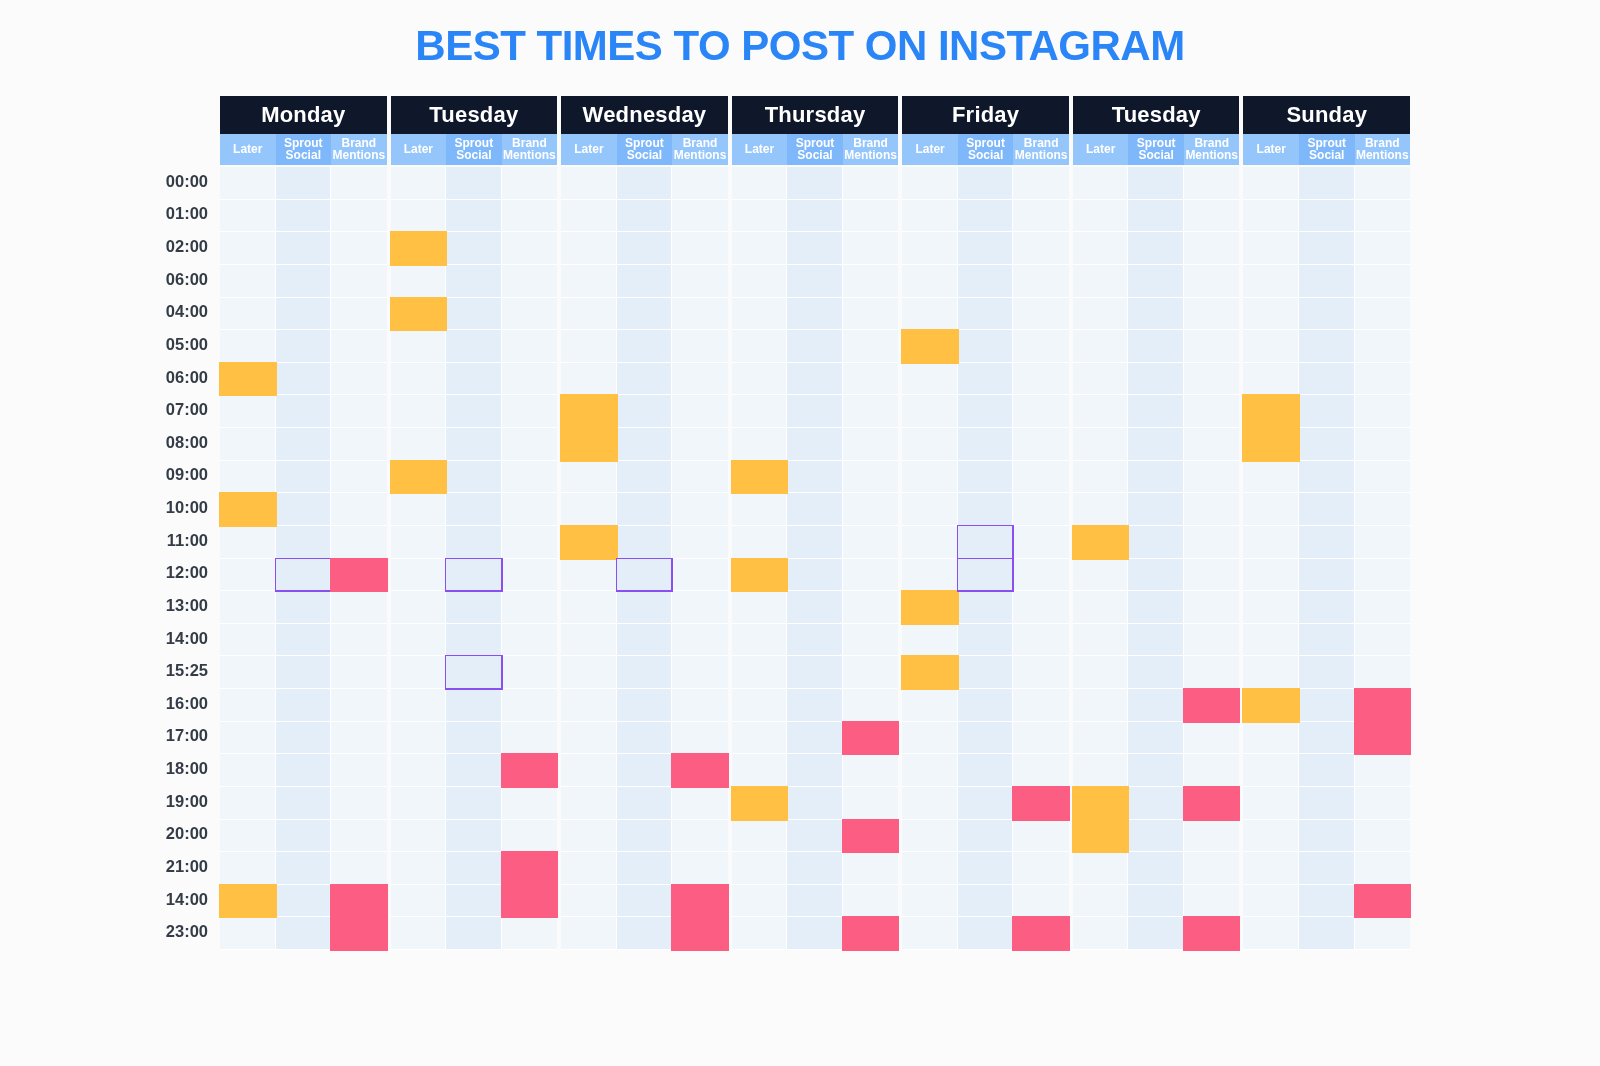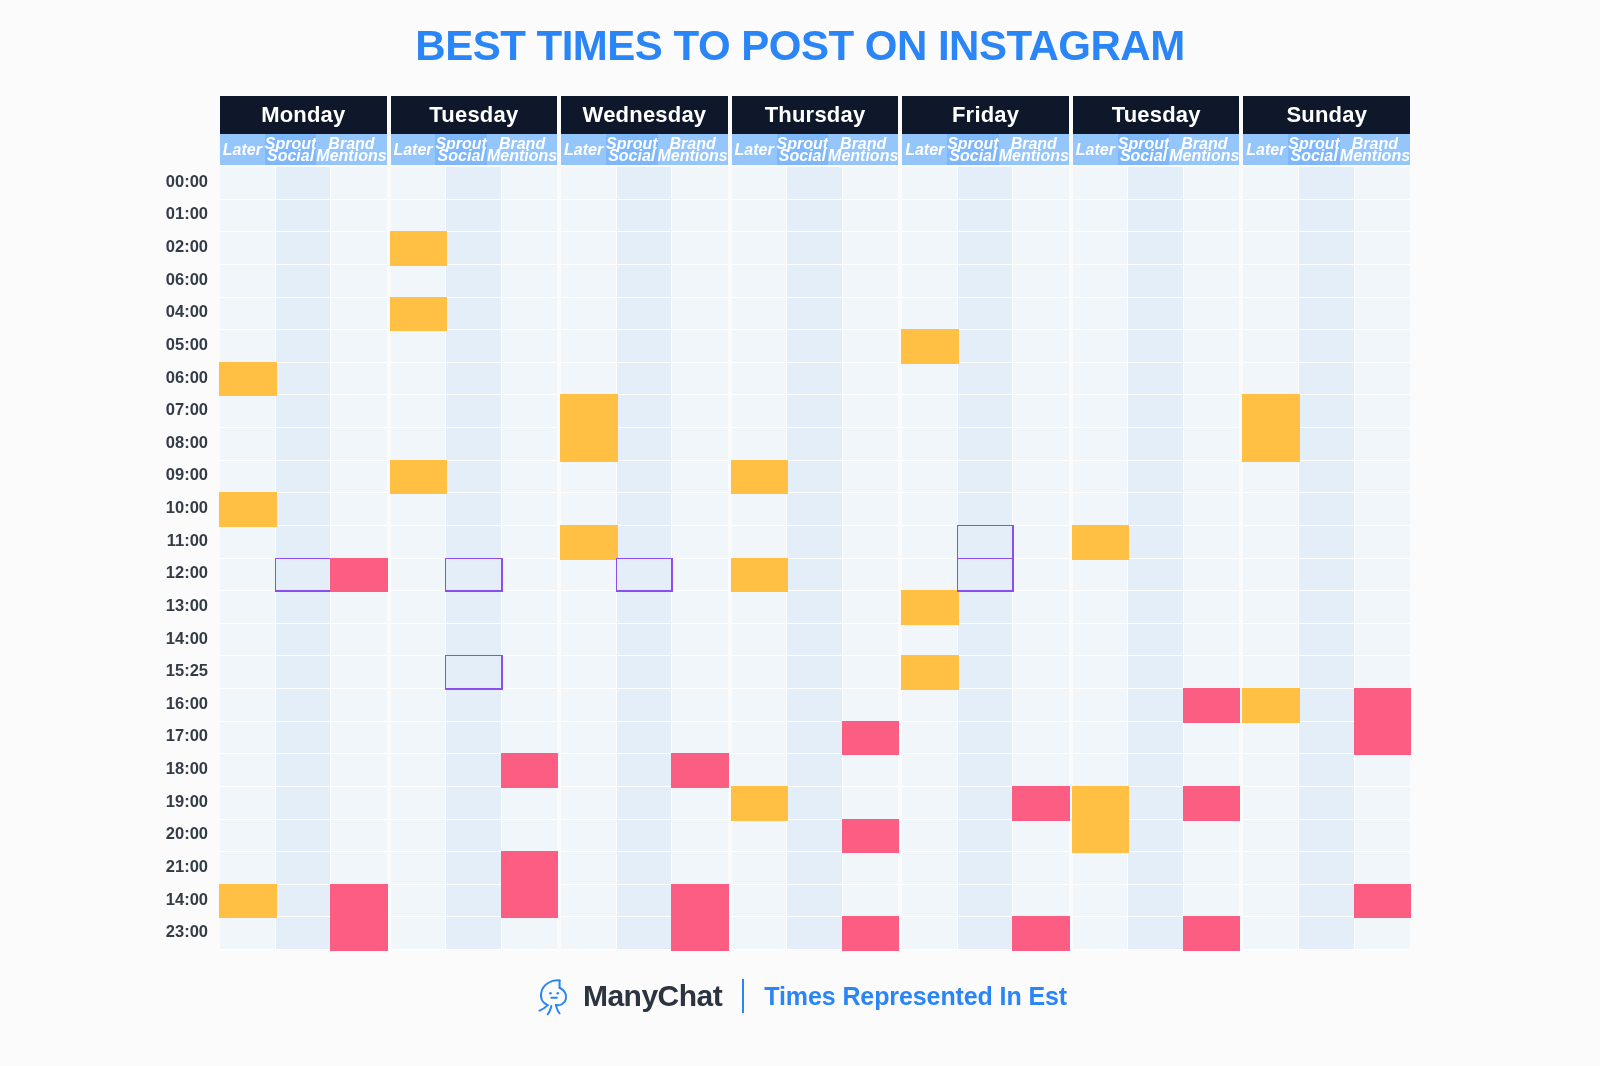--- a/index.html
+++ b/index.html
@@ -65,29 +65,28 @@
     height: 31px;
     gap: 4px;
   }
   .day-src-group {
     flex: 1 1 0;
     display: flex;
   }
   .src-header {
     flex: 1 1 0;
     color: #ffffff;
-    font-size: 16px;
+    font-size: 12px;
     font-weight: bold;
     line-height: 11.5px;
     display: flex;
     align-items: center;
     justify-content: center;
     text-align: center;
     background: #94c5fb;
-    font-style: italic;
   }
   .src-header.alt { background: #7fb8fa; }
 
   
   #grid-body {
     position: relative;
     display: flex;
     gap: 4px;
     margin-top: 2px;
     height: 783px;
@@ -804,32 +803,14 @@
             <div class="cell"></div>
             <div class="cell"></div>
             <div class="cell"></div>
             <div class="cell brand"></div>
             <div class="cell"></div>
           </div>
         </div>
       </div>
   </div>
 
-  <div id="footer">
-    <span id="logo-mark">
-      <svg viewBox="0 0 48 46" width="44" height="42" fill="none" stroke="#2a85f7" stroke-width="2.2" stroke-linecap="round" stroke-linejoin="round">
-        <path d="M29 6 L29 14"></path>
-        <path d="M29 6 C20 5 11 10 9 19 C7.5 26 11 31 16 33"></path>
-        <path d="M29 14 C34 16 37 21 36 26 C35 31 30 34 25 33"></path>
-        <path d="M16 33 C13 36 10 38 7 39"></path>
-        <path d="M20 34 C19 38 18 41 16 43"></path>
-        <path d="M25 33 C26 37 27 40 29 42"></path>
-        <circle cx="19" cy="20" r="1.4" fill="#2a85f7" stroke="none"></circle>
-        <circle cx="27" cy="20" r="1.4" fill="#2a85f7" stroke="none"></circle>
-        <path d="M20 25 L26 25"></path>
-      </svg>
-    </span>
-    <span id="logo-word">ManyChat</span>
-    <span id="footer-divider"></span>
-    <span id="footer-note">Times Represented In Est</span>
-  </div>
 
 </div>
 
 </body></html>

